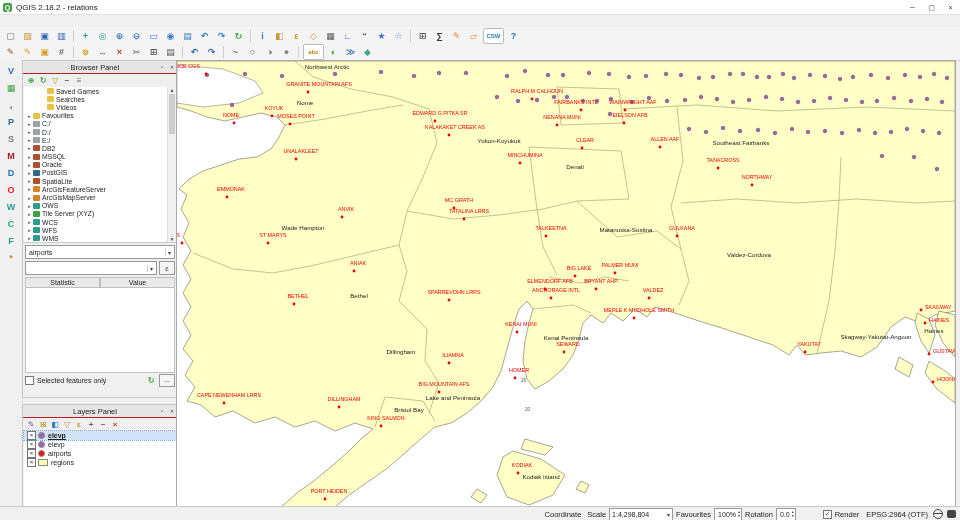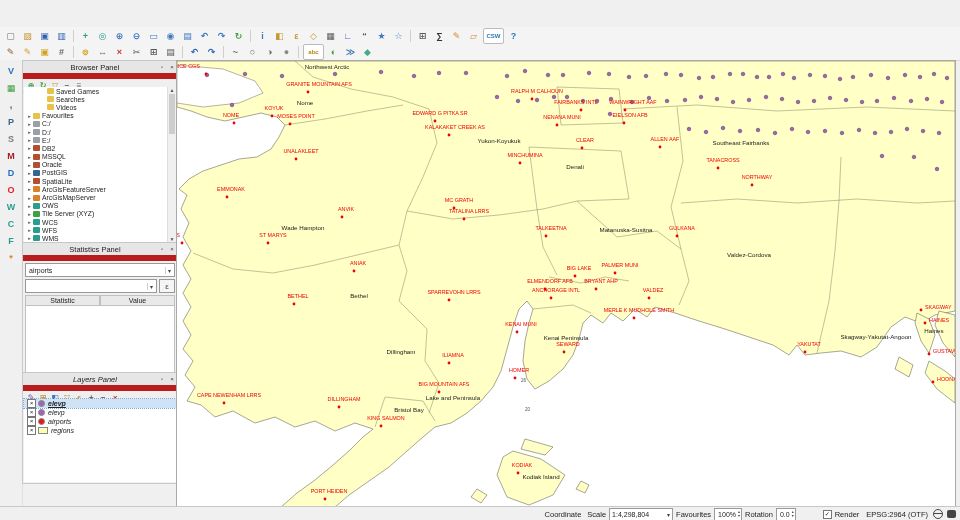--- a/index.html
+++ b/index.html
@@ -32,23 +32,23 @@
   
   .side-toolbar{position:absolute;top:60px;left:0;width:22px;bottom:14px;background:#f0f0f0;
     display:flex;flex-direction:column;align-items:center;padding-top:2px;border-right:1px solid #e0e0e0;}
   .side-btn{width:16px;height:15px;margin:1px 0;font-size:9px;font-weight:bold;display:flex;
     align-items:center;justify-content:center;border-radius:2px;}
 
   
   .panel{position:absolute;left:22px;width:154px;background:#f0f0f0;border:1px solid #c8c8c8;}
   #browser-panel{top:60px;height:182px;}
   #stats-panel{top:242px;height:154px;}
-  #layers-panel{top:372px;height:110px;font-style:italic;}
+  #layers-panel{top:404px;height:110px;}
   .panel-head{height:12px;background:#e6e6e6;display:flex;align-items:center;font-size:7.5px;
-    color:#222;border-bottom:6px solid #b91c1c;}
+    color:#222;border-bottom:1px solid #b91c1c;}
   .panel-title{flex:1;text-align:center;}
   .ph-btn{width:10px;text-align:center;font-size:6px;color:#444;}
 
   .browser-tools,.layers-tools{height:13px;display:flex;align-items:center;padding-left:2px;
     border-bottom:1px solid #ddd;background:#efefef;}
   .mini-btn{width:12px;height:11px;font-size:8px;display:flex;align-items:center;justify-content:center;font-weight:bold;}
 
   .tree{position:absolute;top:26px;bottom:1px;left:1px;right:9px;background:#fff;overflow:hidden;font-size:6.8px;color:#222;}
   .tree-row{display:flex;align-items:center;height:8.2px;white-space:nowrap;}
   .tr-arrow{width:7px;font-size:5px;color:#555;text-align:center;flex:none;}
@@ -112,20 +112,29 @@
   .sb-cb{display:flex;align-items:center;margin:0 4px;padding-left:23px;}
   .crs-ico{width:8px;height:8px;border:1px solid #444;border-radius:50%;margin:0 2px;position:relative;}
   .crs-ico:before{content:"";position:absolute;left:0;right:0;top:3px;border-top:1px solid #444;}
   .msg-ico{width:9px;height:8px;background:#444;border-radius:2px;margin-left:2px;}
 </style>
 </head>
 <body>
 
 <div id="app">
 
+  <div class="titlebar">
+    <span class="app-ico">Q</span>
+    <span class="title">QGIS 2.18.2 - relations</span>
+    <span class="win-btns">
+      <span class="win-btn">─</span>
+      <span class="win-btn">▢</span>
+      <span class="win-btn">×</span>
+    </span>
+  </div>
 
   <div class="tbrow" id="tb1">
       <div class="tb-btn" style="color: rgb(112, 112, 112);">▢</div>
       <div class="tb-btn" style="color: rgb(200, 150, 50);">▨</div>
       <div class="tb-btn" style="color: rgb(47, 95, 179);">▣</div>
       <div class="tb-btn" style="color: rgb(47, 95, 179);">▥</div>
       <div class="tb-sep"></div>
       <div class="tb-btn" style="color: rgb(42, 157, 143);">+</div>
       <div class="tb-btn" style="color: rgb(42, 157, 143);">◎</div>
       <div class="tb-btn" style="color: rgb(59, 120, 192);">⊕</div>
@@ -308,26 +317,20 @@
         </div>
       </div>
     <div class="scroll">
       <span>▲</span>
       <span class="thumb"></span>
       <span style="margin-top:auto">▼</span>
     </div>
   </div>
 
   <div class="panel" id="stats-panel">
-    <div class="panel-head">
-      <span class="ph-btn"></span>
-      <span class="panel-title">Statistics Panel</span>
-      <span class="ph-btn">▫</span>
-      <span class="ph-btn">×</span>
-    </div>
     <div class="stats-row1">
       <div class="combo">
         <span>airports</span>
         <span class="ca">▾</span>
       </div>
     </div>
     <div class="stats-row2">
       <div class="combo">
         <span></span>
         <span class="ca">▾</span>

